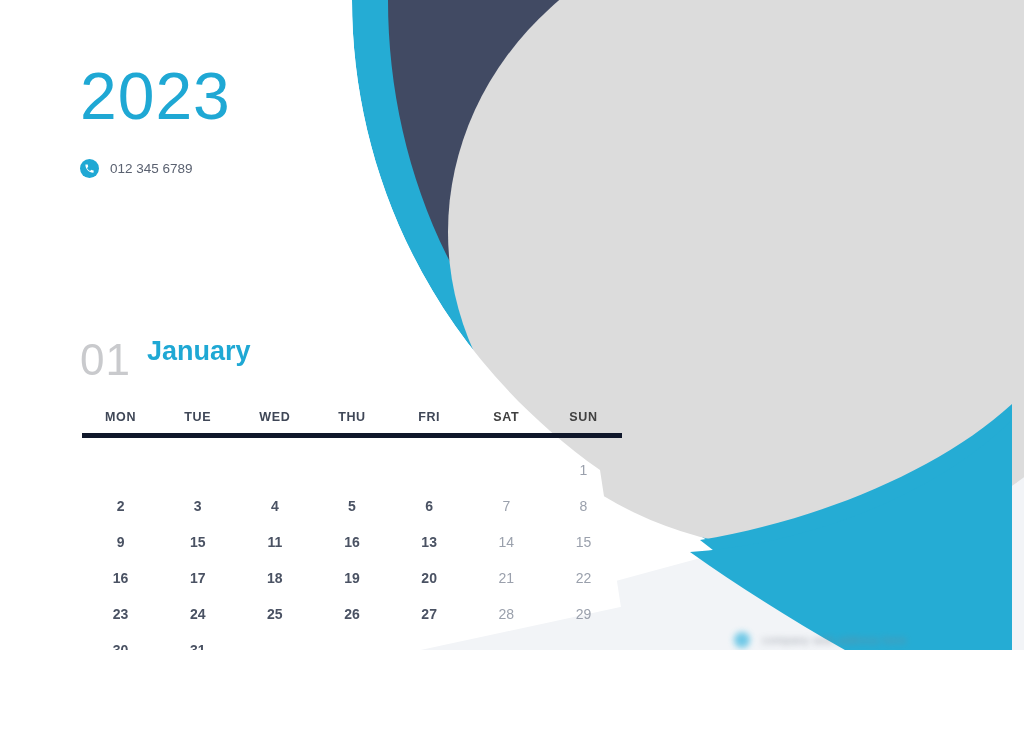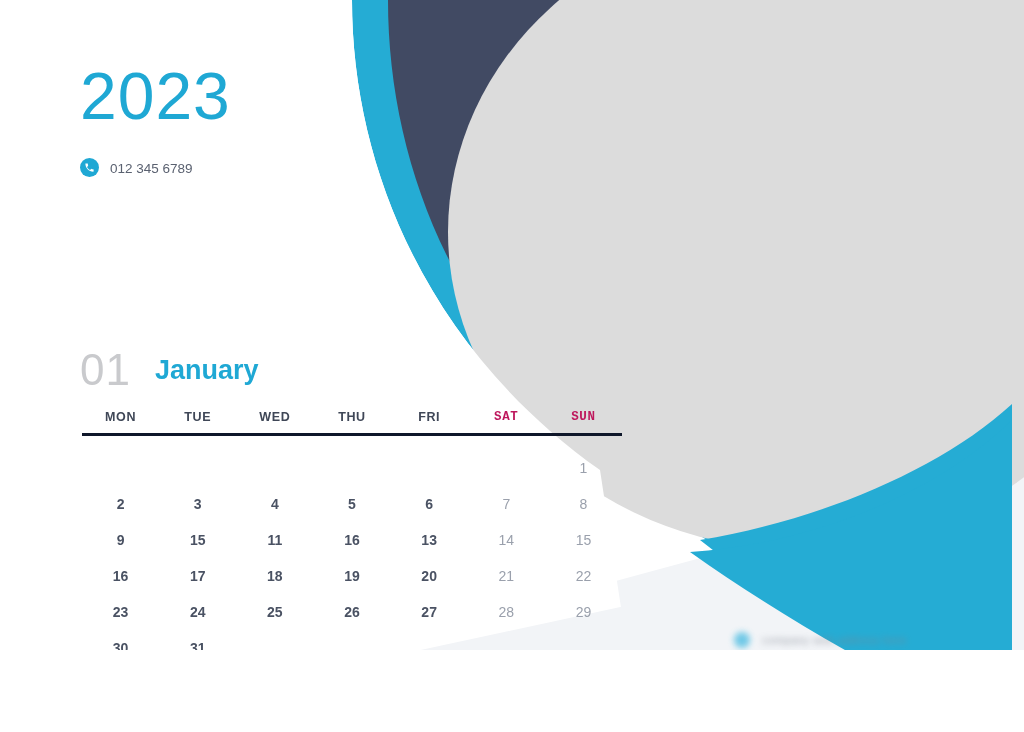--- a/index.html
+++ b/index.html
@@ -41,21 +41,21 @@
   }
 
   #contact-list {
     position: absolute;
     left: 80px;
     top: 158px;
     width: 290px;
   }
   .contact-row {
     display: flex;
-    align-items: flex-start;
+    align-items: center;
     margin-bottom: 14px;
   }
   .contact-icon {
     flex: 0 0 auto;
     width: 19px;
     height: 19px;
     border-radius: 50%;
     background: #1FA8D4;
     margin-right: 11px;
     margin-top: 0px;
@@ -68,61 +68,60 @@
     font-size: 13.5px;
     color: #5a6170;
     line-height: 1.45;
     padding-top: 1px;
   }
 
   
   #month-header {
     position: absolute;
     left: 80px;
-    top: 348px;
+    top: 338px;
     display: flex;
-    align-items: center;
-    gap: 20px;
+    align-items: flex-start;
   }
   #month-number {
     font-size: 44px;
     font-weight: 300;
     color: #c9cacd;
     line-height: 1;
     letter-spacing: 1px;
   }
   #month-name {
     font-size: 27px;
     font-weight: bold;
     color: #1FA8D4;
-    margin-left: 4px;
+    margin-left: 16px;
     line-height: 1;
   }
 
   
   #calendar {
     position: absolute;
     left: 82px;
     top: 410px;
     width: 540px;
   }
   #weekday-row {
     display: grid;
     grid-template-columns: repeat(7, 1fr);
     padding-bottom: 9px;
-    border-bottom: 3px solid #0f172a;
+    border-bottom: 5px solid #0f172a;
   }
   .weekday {
     text-align: center;
     font-size: 12.5px;
     font-weight: bold;
     letter-spacing: 0.6px;
     color: #3f4757;
   }
-  .weekday.weekend { color: #be185d; font-family: Liberation Mono, monospace; }
+  .weekday.weekend { color: #404040; }
 
   #days-grid {
     display: grid;
     grid-template-columns: repeat(7, 1fr);
     margin-top: 14px;
   }
   .day-cell {
     text-align: center;
     font-size: 14px;
     font-weight: bold;

